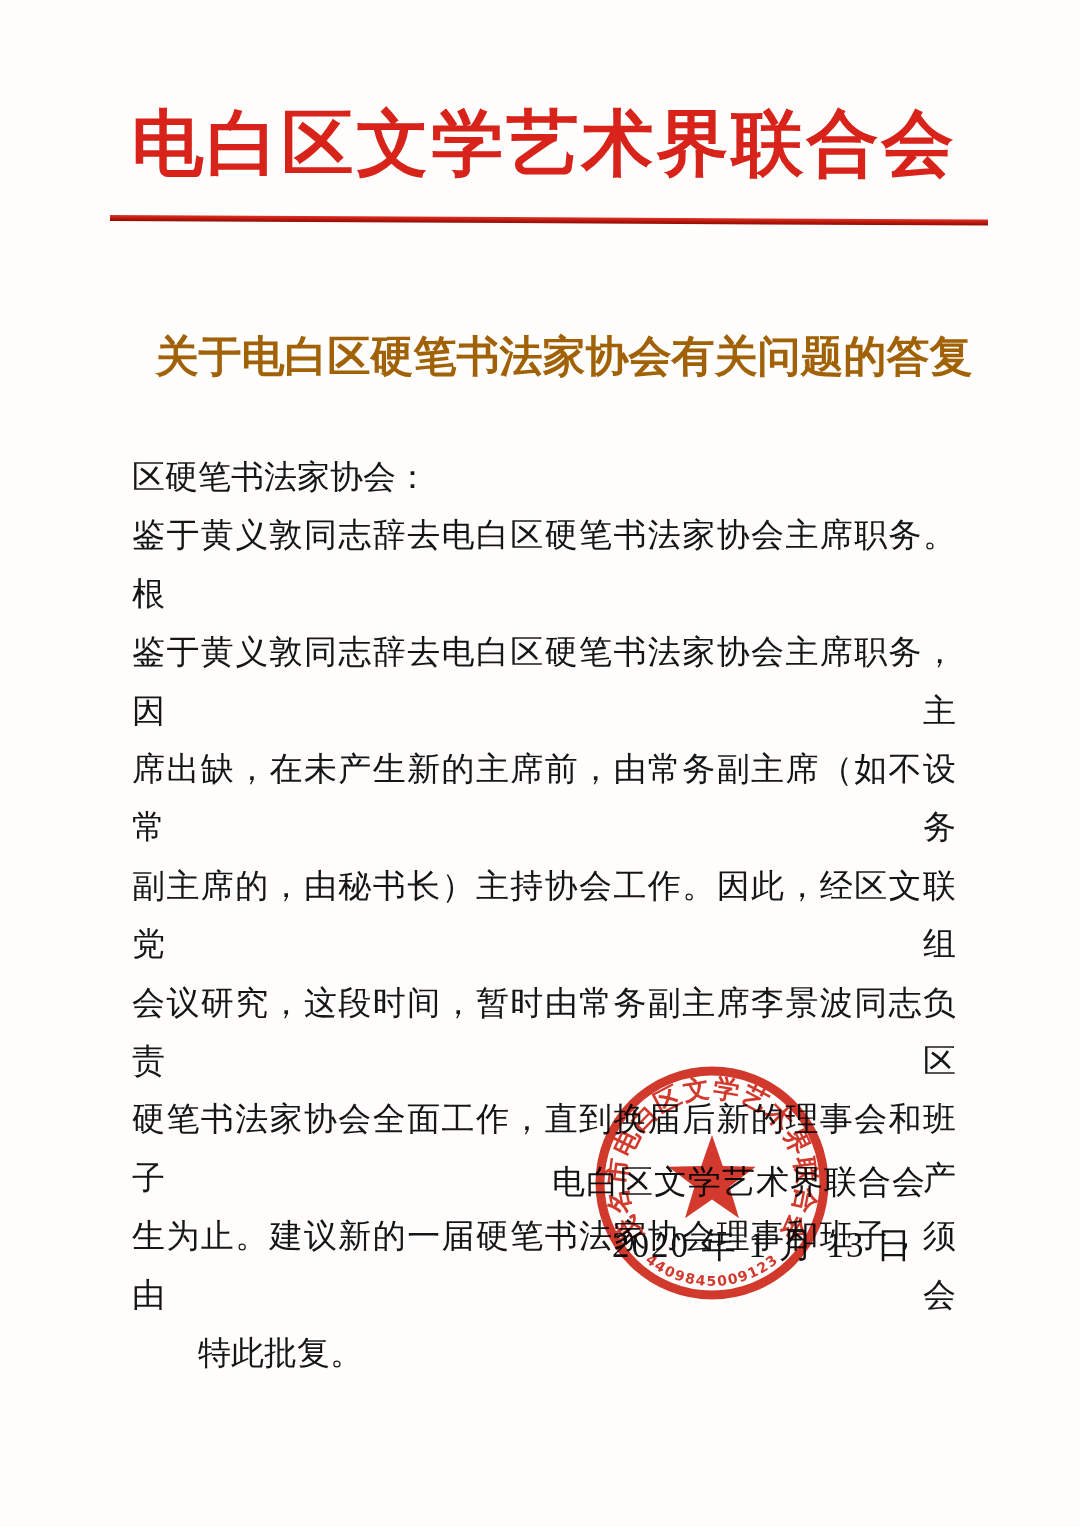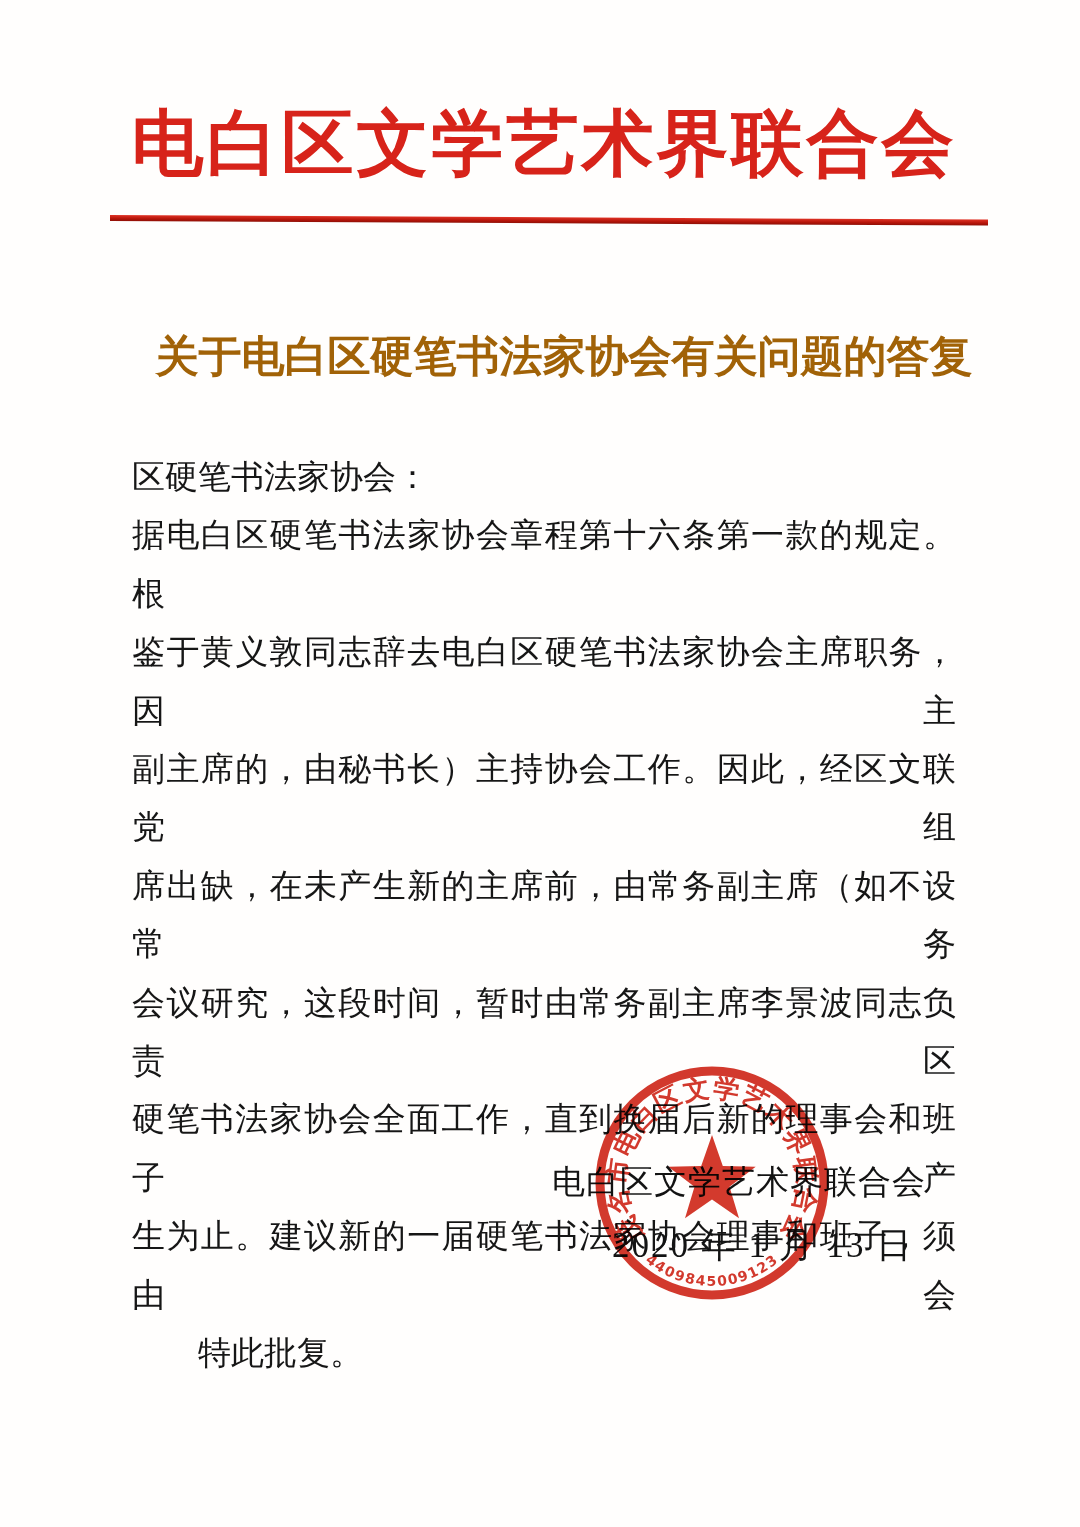--- a/index.html
+++ b/index.html
@@ -100,24 +100,24 @@
 <div class="page">
 
   <div class="letterhead">电白区文学艺术界联合会</div>
 
   <div class="red-rule"></div>
 
   <div class="doc-title">关于电白区硬笔书法家协会有关问题的答复</div>
 
   <div class="body-text">
     <div class="body-line">区硬笔书法家协会：</div>
-    <div class="body-line fill">据电白区硬笔书法家协会章程第十六条第一款的规定。根</div>
+    <div class="body-line fill">鉴于黄义敦同志辞去电白区硬笔书法家协会主席职务。根</div>
     <div class="body-line fill">鉴于黄义敦同志辞去电白区硬笔书法家协会主席职务，因主</div>
+    <div class="body-line fill">席出缺，在未产生新的主席前，由常务副主席（如不设常务</div>
     <div class="body-line fill">副主席的，由秘书长）主持协会工作。因此，经区文联党组</div>
-    <div class="body-line fill">席出缺，在未产生新的主席前，由常务副主席（如不设常务</div>
     <div class="body-line fill">会议研究，这段时间，暂时由常务副主席李景波同志负责区</div>
     <div class="body-line fill">硬笔书法家协会全面工作，直到换届后新的理事会和班子产</div>
     <div class="body-line fill">生为止。建议新的一届硬笔书法家协会理事和班子，须由会</div>
     <div class="body-line indent">特此批复。</div>
   </div>
 
   <div class="signature">电白区文学艺术界联合会</div>
 
   <div class="sig-date">2020 年 1 月 13 日</div>
 

